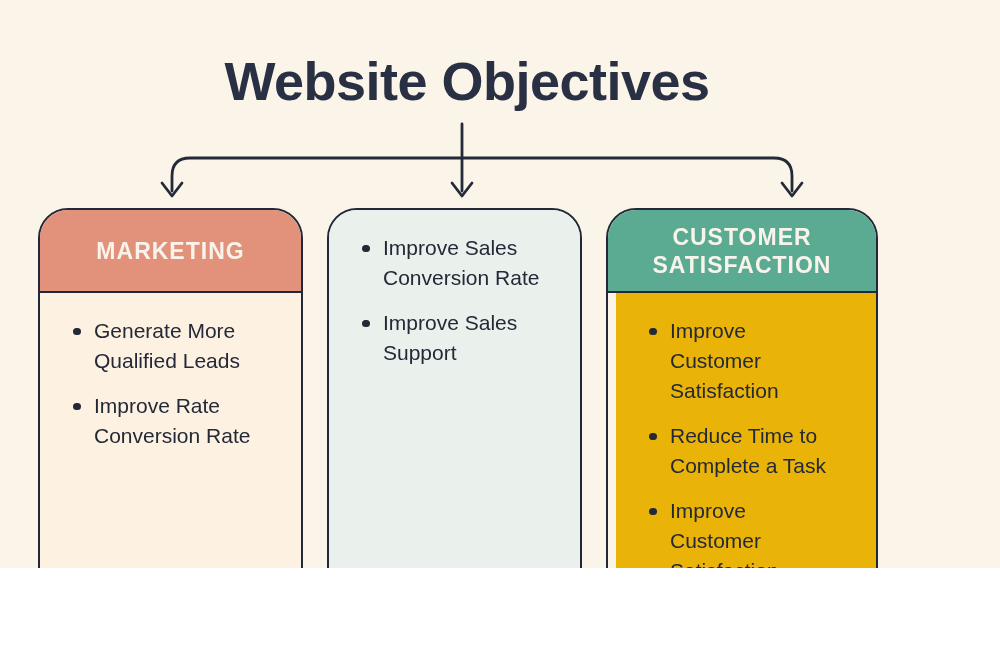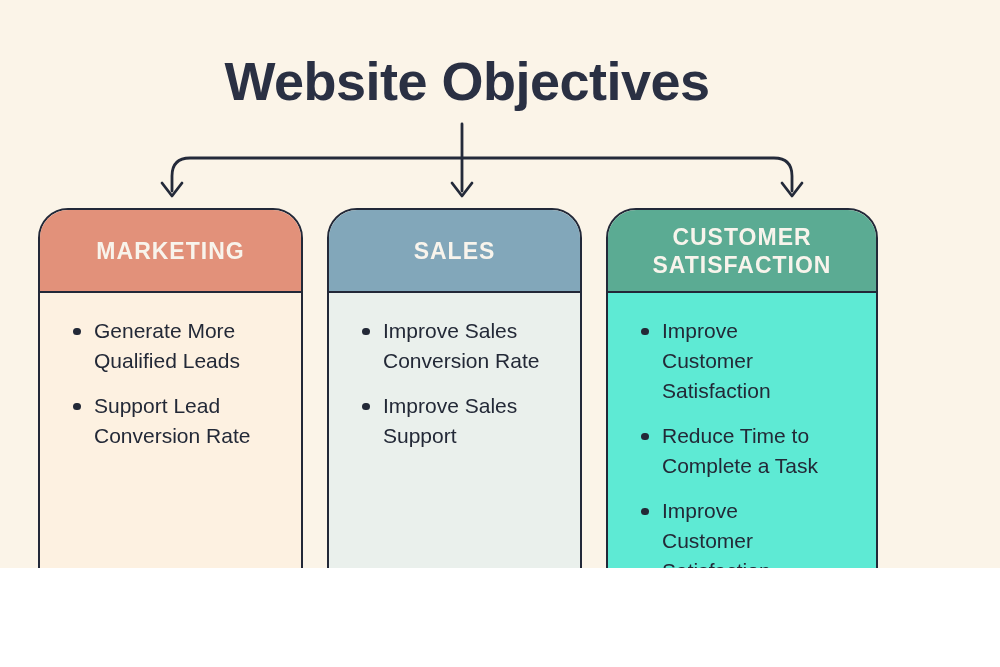--- a/index.html
+++ b/index.html
@@ -109,46 +109,43 @@
   <div class="cards">
 
     <div class="card w1">
       <div class="card-header" style="background-color: rgb(226, 145, 122);">
         <span class="card-title">MARKETING</span>
       </div>
       <div class="card-body" style="background-color: rgb(253, 241, 225);">
         <ul class="objectives">
             <li>Generate More
 Qualified Leads</li>
-            <li>Support Lead
+            <li>Improve Rate
 Conversion Rate</li>
           </ul>
       </div>
     </div>
 
     <div class="card w2">
-      <div class="card-header" style="background-color: rgb(130, 167, 186);">
-        <span class="card-title">SALES</span>
-      </div>
       <div class="card-body" style="background-color: rgb(234, 240, 236);">
         <ul class="objectives">
             <li>Improve Sales
 Conversion Rate</li>
             <li>Improve Sales
 Support</li>
           </ul>
       </div>
     </div>
 
     <div class="card w3">
       <div class="card-header" style="background-color: rgb(91, 171, 147);">
         <span class="card-title">CUSTOMER
 SATISFACTION</span>
       </div>
-      <div class="card-body" style="background-color: #5eead4;">
+      <div class="card-body" style="background-color: #eab308; margin-left: 8px;">
         <ul class="objectives">
             <li>Improve
 Customer
 Satisfaction</li>
             <li>Reduce Time to
 Complete a Task</li>
             <li>Improve
 Customer
 Satisfaction</li>
           </ul>

